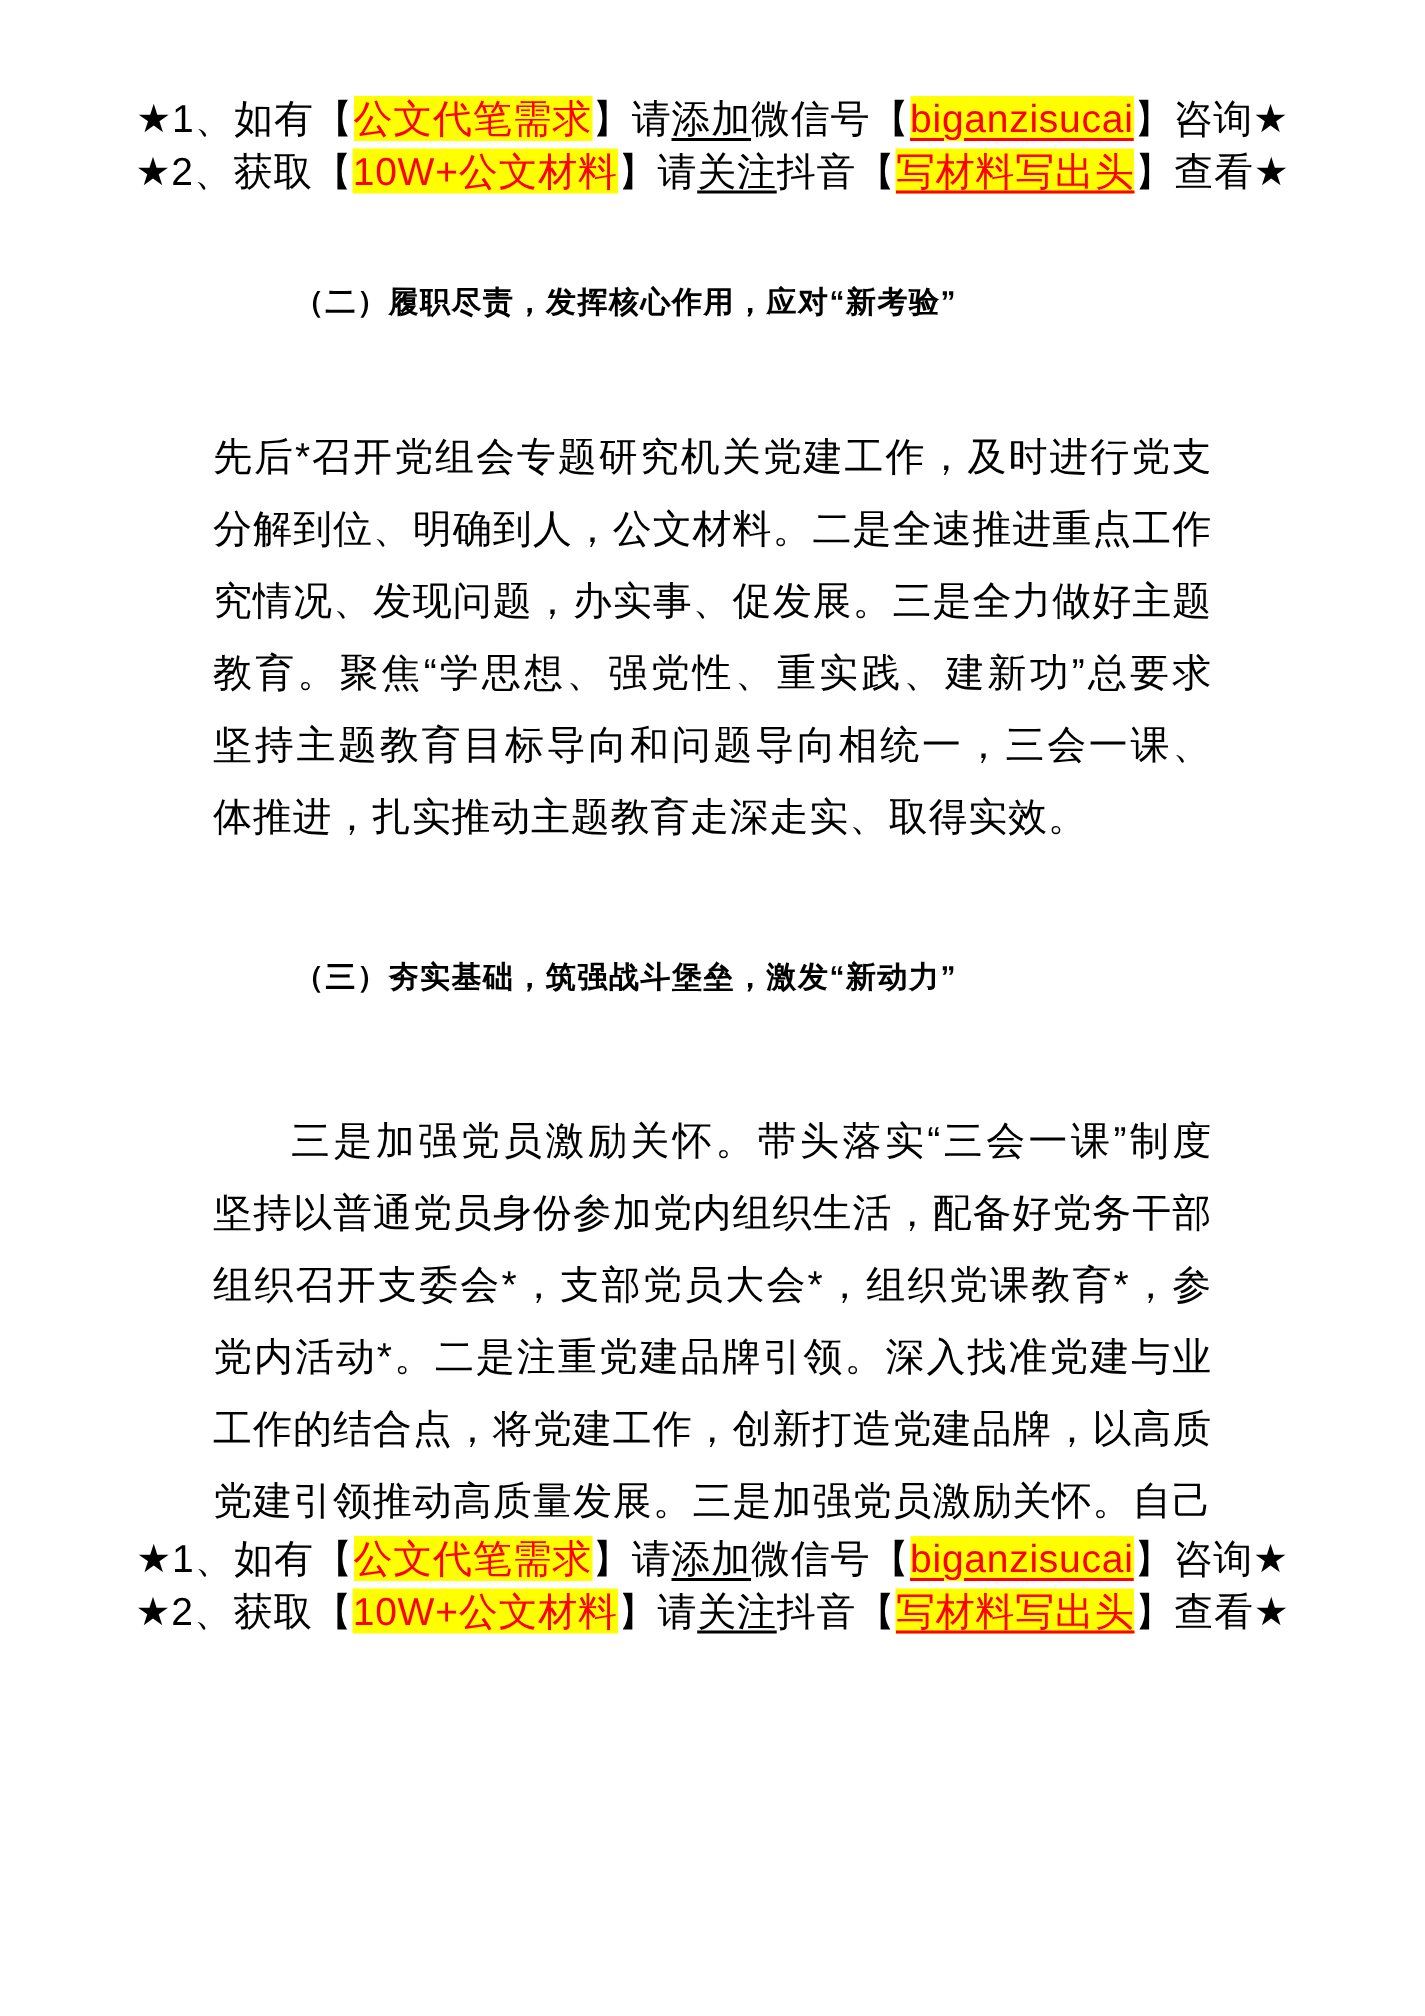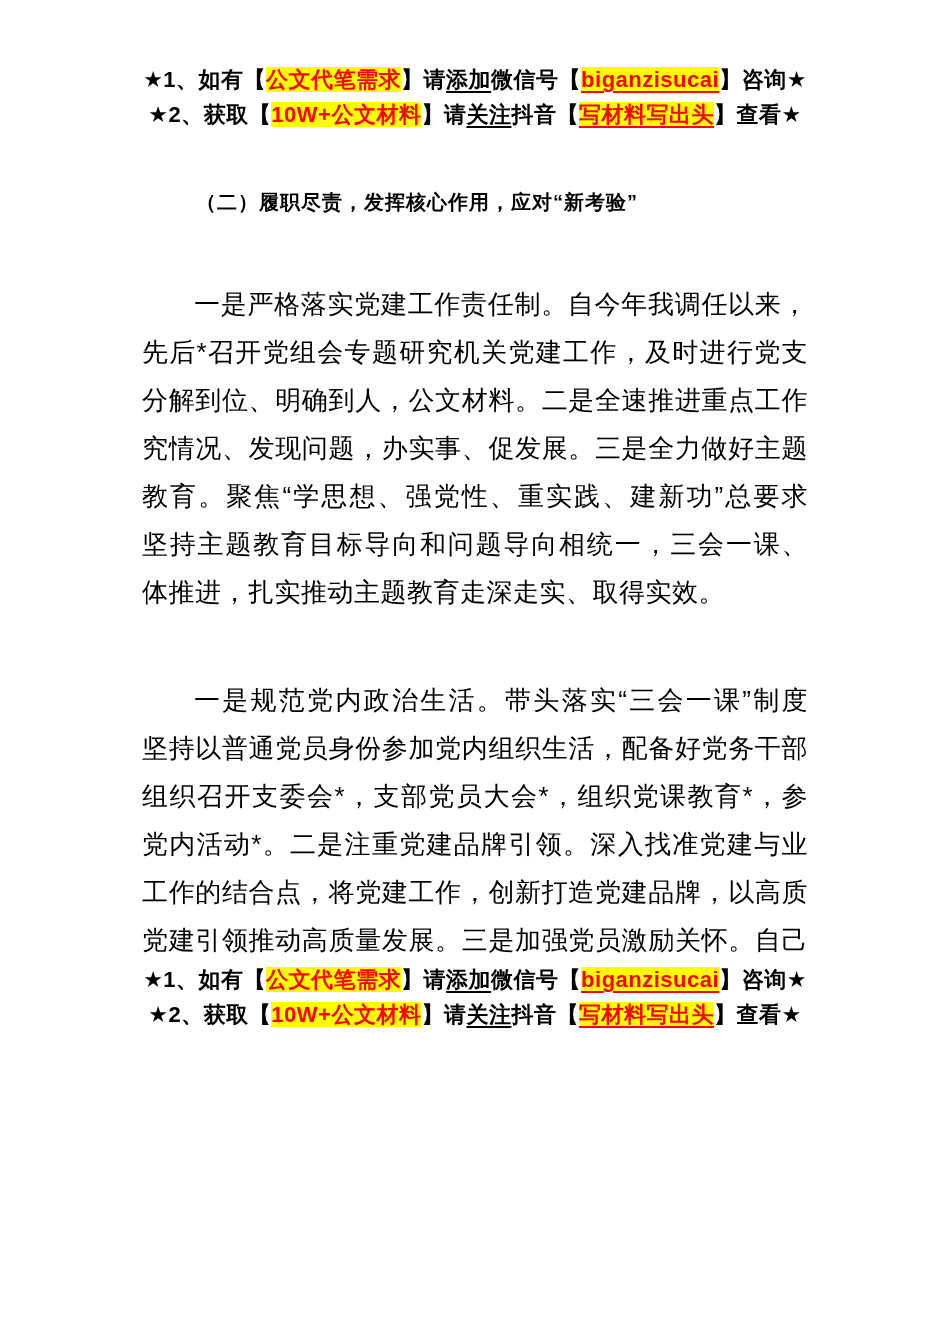--- a/index.html
+++ b/index.html
@@ -3,21 +3,21 @@
 <meta charset="utf-8">
 <style>
   * { margin:0; padding:0; box-sizing:border-box; }
   html,body { background:#ffffff; }
   .page {
     position:relative; width:950px; height:1344px; margin:0 auto;
     background:#ffffff; color:#000000; overflow:hidden;
     font-family:"Liberation Sans","DejaVu Sans",sans-serif;
   }
   .promo {
-    text-align:center; font-size:22px; font-weight:700;
+    text-align:center; font-size:26px; font-weight:400;
     line-height:35px; letter-spacing:0.5px; white-space:nowrap;
   }
   .promo-top { padding-top:62px; }
   .promo-bottom { margin-top:-2px; }
   .seg { display:inline; }
   .seg-plain { color:#000000; }
   .seg-underline {
     color:#000000; text-decoration:underline;
     text-decoration-thickness:2px; text-underline-offset:4px;
   }
@@ -48,32 +48,32 @@
   <div class="promo promo-top">
     <div class="promo-line"><span class="seg seg-plain">★1、如有【</span><span class="seg seg-highlight-red">公文代笔需求</span><span class="seg seg-plain">】请</span><span class="seg seg-underline">添加</span><span class="seg seg-plain">微信号【</span><span class="seg seg-highlight-red-underline">biganzisucai</span><span class="seg seg-plain">】咨询★</span></div>
     <div class="promo-line"><span class="seg seg-plain">★2、获取【</span><span class="seg seg-highlight-red">10W+公文材料</span><span class="seg seg-plain">】请</span><span class="seg seg-underline">关注</span><span class="seg seg-plain">抖音【</span><span class="seg seg-highlight-red-underline">写材料写出头</span><span class="seg seg-plain">】查看★</span></div>
   </div>
 
   <div class="content">
 
     <div class="doc-heading heading-2">（二）履职尽责，发挥核心作用，应对“新考验”</div>
 
     <div class="paragraph para-1">
-        <div class="body-line indent justify">一是严格落实党建工作责任制。自今年我调任以来，</div>
         <div class="body-line justify">先后*召开党组会专题研究机关党建工作，及时进行党支部</div>
         <div class="body-line justify">分解到位、明确到人，公文材料。二是全速推进重点工作</div>
         <div class="body-line justify">究情况、发现问题，办实事、促发展。三是全力做好主题</div>
         <div class="body-line justify">教育。聚焦“学思想、强党性、重实践、建新功”总要求</div>
         <div class="body-line justify">坚持主题教育目标导向和问题导向相统一，三会一课、</div>
         <div class="body-line">体推进，扎实推动主题教育走深走实、取得实效。</div>
       </div>
 
+    <div class="doc-heading heading-3">（三）夯实基础，筑强战斗堡垒，激发“新动力”</div>
 
     <div class="paragraph para-2">
-        <div class="body-line indent justify">一是规范党内政治生活。带头落实“三会一课”制度</div>
+        <div class="body-line indent justify">三是加强党员激励关怀。带头落实“三会一课”制度</div>
         <div class="body-line justify">坚持以普通党员身份参加党内组织生活，配备好党务干部</div>
         <div class="body-line justify">组织召开支委会*，支部党员大会*，组织党课教育*，参加</div>
         <div class="body-line justify">党内活动*。二是注重党建品牌引领。深入找准党建与业务</div>
         <div class="body-line justify">工作的结合点，将党建工作，创新打造党建品牌，以高质量</div>
         <div class="body-line justify">党建引领推动高质量发展。三是加强党员激励关怀。自己</div>
       </div>
 
   </div>
 
   <div class="promo promo-bottom">

